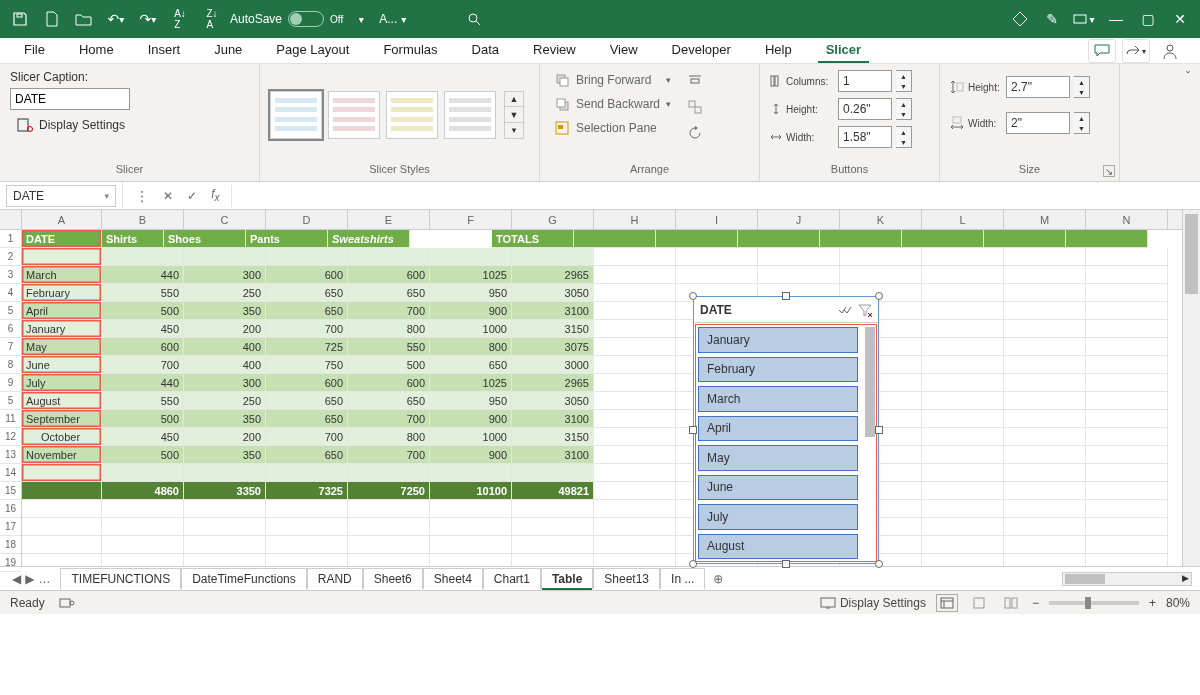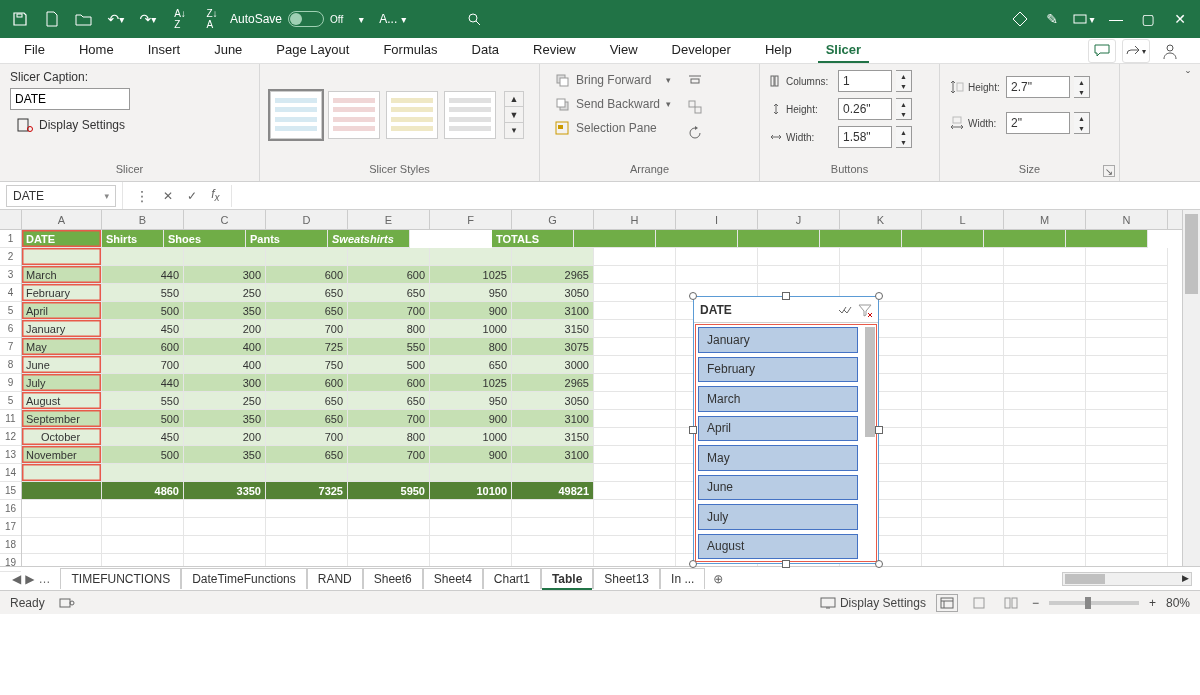--- a/index.html
+++ b/index.html
@@ -691,21 +691,21 @@
           <div class="cell " style="width: 82px;"></div>
           <div class="cell " style="width: 82px;"></div>
           <div class="cell " style="width: 82px;"></div>
           <div class="cell " style="width: 82px;"></div>
         </div>
         <div class="row row-total">
           <div class="cell tdata-a" style="width: 80px;"></div>
           <div class="cell tdata num" style="width: 82px;">4860</div>
           <div class="cell tdata num" style="width: 82px;">3350</div>
           <div class="cell tdata num" style="width: 82px;">7325</div>
-          <div class="cell tdata num" style="width: 82px;">5950</div>
+          <div class="cell tdata num" style="width: 82px;">7250</div>
           <div class="cell tdata num" style="width: 82px;">10100</div>
           <div class="cell tdata num" style="width: 82px;">49821</div>
           <div class="cell " style="width: 82px;"></div>
           <div class="cell " style="width: 82px;"></div>
           <div class="cell " style="width: 82px;"></div>
           <div class="cell " style="width: 82px;"></div>
           <div class="cell " style="width: 82px;"></div>
           <div class="cell " style="width: 82px;"></div>
           <div class="cell " style="width: 82px;"></div>
         </div>

